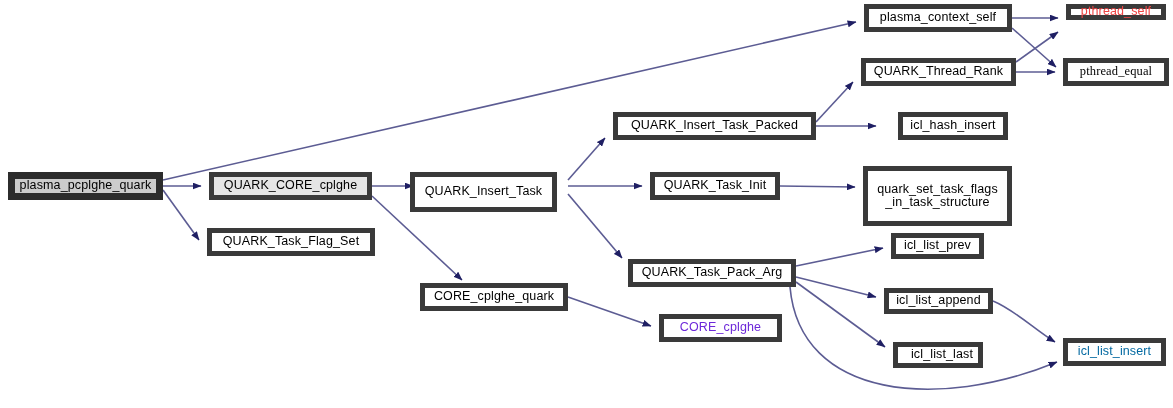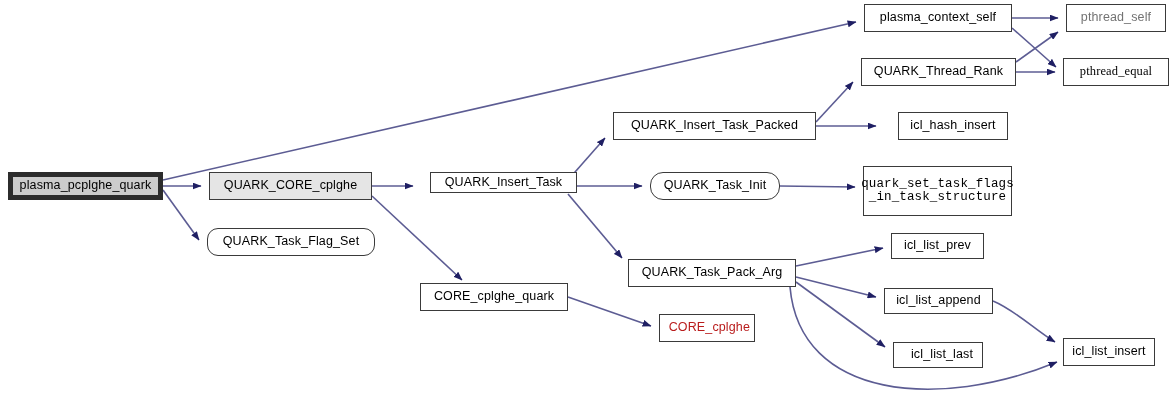--- a/index.html
+++ b/index.html
@@ -20,35 +20,35 @@
     position: absolute;
     left: 0; top: 0;
     width: 1173px;
     height: 408px;
     pointer-events: none;
   }
   .node {
     position: absolute;
     box-sizing: border-box;
     background: #ffffff;
-    border: 1px solid #0f766e;
+    border: 5px solid #0f766e;
     display: flex;
     align-items: center;
     justify-content: center;
     text-align: center;
     color: #000000;
     font-size: 12.5px;
     line-height: 1.08;
     letter-spacing: 0.01em;
     white-space: pre-line;
     z-index: 2;
   }
   .node.root {
     background: #cccccc;
-    border: 5px solid #15803d;
+    border: 7px solid #15803d;
   }
   .node-label {
     display: block;
     padding: 0 4px;
     white-space: pre-line;
   }
 </style>
 </head>
 <body>
 
@@ -79,32 +79,32 @@
         <path d="M993,301 C1015,310 1035,330 1055,342" fill="none" stroke="#5c5c93" stroke-width="1.6" marker-end="url(#ah)"></path>
         <path d="M1012,18 L1058,18" fill="none" stroke="#5c5c93" stroke-width="1.6" marker-end="url(#ah)"></path>
         <path d="M1012,28 L1056,67" fill="none" stroke="#5c5c93" stroke-width="1.6" marker-end="url(#ah)"></path>
         <path d="M1016,62 L1058,32" fill="none" stroke="#5c5c93" stroke-width="1.6" marker-end="url(#ah)"></path>
         <path d="M1016,72 L1055,72" fill="none" stroke="#5c5c93" stroke-width="1.6" marker-end="url(#ah)"></path>
       </g>
   </svg>
   <div id="nodes-group">
       <div class="node root" style="left: 8px; top: 172px; width: 155px; height: 28px; background: rgb(204, 204, 204); border-color: rgb(44, 44, 44); color: rgb(0, 0, 0);"><span class="node-label">plasma_pcplghe_quark</span></div>
       <div class="node" style="left: 209px; top: 172px; width: 163px; height: 28px; background: #e5e5e5; border-color: rgb(58, 58, 58); color: rgb(0, 0, 0);"><span class="node-label">QUARK_CORE_cplghe</span></div>
-      <div class="node" style="left: 207px; top: 228px; width: 168px; height: 28px; background: rgb(255, 255, 255); border-color: rgb(58, 58, 58); color: rgb(0, 0, 0); border-radius: 11px;"><span class="node-label">QUARK_Task_Flag_Set</span></div>
-      <div class="node" style="left: 430px; top: 172px; width: 147px; height: 21px; background: rgb(255, 255, 255); border-color: rgb(58, 58, 58); color: rgb(0, 0, 0);"><span class="node-label">QUARK_Insert_Task</span></div>
+      <div class="node" style="left: 207px; top: 228px; width: 168px; height: 28px; background: rgb(255, 255, 255); border-color: rgb(58, 58, 58); color: rgb(0, 0, 0);"><span class="node-label">QUARK_Task_Flag_Set</span></div>
+      <div class="node" style="left: 410px; top: 172px; width: 147px; height: 40px; background: rgb(255, 255, 255); border-color: rgb(58, 58, 58); color: rgb(0, 0, 0);"><span class="node-label">QUARK_Insert_Task</span></div>
       <div class="node" style="left: 420px; top: 283px; width: 148px; height: 28px; background: rgb(255, 255, 255); border-color: rgb(58, 58, 58); color: rgb(0, 0, 0);"><span class="node-label">CORE_cplghe_quark</span></div>
       <div class="node" style="left: 613px; top: 112px; width: 203px; height: 28px; background: rgb(255, 255, 255); border-color: rgb(58, 58, 58); color: rgb(0, 0, 0);"><span class="node-label">QUARK_Insert_Task_Packed</span></div>
-      <div class="node" style="left: 650px; top: 172px; width: 130px; height: 28px; background: rgb(255, 255, 255); border-color: rgb(58, 58, 58); color: rgb(0, 0, 0); border-radius: 13px;"><span class="node-label">QUARK_Task_Init</span></div>
+      <div class="node" style="left: 650px; top: 172px; width: 130px; height: 28px; background: rgb(255, 255, 255); border-color: rgb(58, 58, 58); color: rgb(0, 0, 0);"><span class="node-label">QUARK_Task_Init</span></div>
       <div class="node" style="left: 628px; top: 259px; width: 168px; height: 28px; background: rgb(255, 255, 255); border-color: rgb(58, 58, 58); color: rgb(0, 0, 0);"><span class="node-label">QUARK_Task_Pack_Arg</span></div>
-      <div class="node" style="left: 659px; top: 314px; width: 96px; height: 28px; background: rgb(255, 255, 255); border-color: rgb(58, 58, 58); color: #b91c1c; justify-content: flex-end;"><span class="node-label">CORE_cplghe</span></div>
+      <div class="node" style="left: 659px; top: 314px; width: 123px; height: 28px; background: rgb(255, 255, 255); border-color: rgb(58, 58, 58); color: #6d28d9;"><span class="node-label">CORE_cplghe</span></div>
       <div class="node" style="left: 864px; top: 4px; width: 148px; height: 28px; background: rgb(255, 255, 255); border-color: rgb(58, 58, 58); color: rgb(0, 0, 0);"><span class="node-label">plasma_context_self</span></div>
       <div class="node" style="left: 861px; top: 58px; width: 155px; height: 28px; background: rgb(255, 255, 255); border-color: rgb(58, 58, 58); color: rgb(0, 0, 0);"><span class="node-label">QUARK_Thread_Rank</span></div>
       <div class="node" style="left: 884px; top: 112px; width: 110px; height: 28px; background: rgb(255, 255, 255); border-color: rgb(58, 58, 58); color: rgb(0, 0, 0); margin-left: 14px;"><span class="node-label">icl_hash_insert</span></div>
-      <div class="node" style="left: 863px; top: 166px; width: 149px; height: 50px; background: rgb(255, 255, 255); border-color: rgb(58, 58, 58); color: rgb(0, 0, 0); font-family: Liberation Mono, monospace;"><span class="node-label">quark_set_task_flags
+      <div class="node" style="left: 863px; top: 166px; width: 149px; height: 60px; background: rgb(255, 255, 255); border-color: rgb(58, 58, 58); color: rgb(0, 0, 0);"><span class="node-label">quark_set_task_flags
 _in_task_structure</span></div>
-      <div class="node" style="left: 1066px; top: 4px; width: 100px; height: 28px; background: rgb(255, 255, 255); border-color: rgb(58, 58, 58); color: #737373;"><span class="node-label">pthread_self</span></div>
+      <div class="node" style="left: 1066px; top: 4px; width: 100px; height: 16px; background: rgb(255, 255, 255); border-color: rgb(58, 58, 58); color: #ef4444;"><span class="node-label">pthread_self</span></div>
       <div class="node" style="left: 1063px; top: 58px; width: 106px; height: 28px; background: rgb(255, 255, 255); border-color: rgb(58, 58, 58); color: rgb(0, 0, 0); font-family: Liberation Serif, serif;"><span class="node-label">pthread_equal</span></div>
       <div class="node" style="left: 891px; top: 233px; width: 93px; height: 26px; background: rgb(255, 255, 255); border-color: rgb(58, 58, 58); color: rgb(0, 0, 0);"><span class="node-label">icl_list_prev</span></div>
       <div class="node" style="left: 884px; top: 288px; width: 109px; height: 26px; background: rgb(255, 255, 255); border-color: rgb(58, 58, 58); color: rgb(0, 0, 0);"><span class="node-label">icl_list_append</span></div>
       <div class="node" style="left: 893px; top: 342px; width: 90px; height: 26px; background: rgb(255, 255, 255); border-color: rgb(58, 58, 58); color: rgb(0, 0, 0); padding-left: 8px;"><span class="node-label">icl_list_last</span></div>
-      <div class="node" style="left: 1063px; top: 338px; width: 92px; height: 28px; background: rgb(255, 255, 255); border-color: rgb(58, 58, 58); color: #000000;"><span class="node-label">icl_list_insert</span></div>
+      <div class="node" style="left: 1063px; top: 338px; width: 103px; height: 28px; background: rgb(255, 255, 255); border-color: rgb(58, 58, 58); color: #0369a1;"><span class="node-label">icl_list_insert</span></div>
     </div>
 </div>
 
 </body></html>

